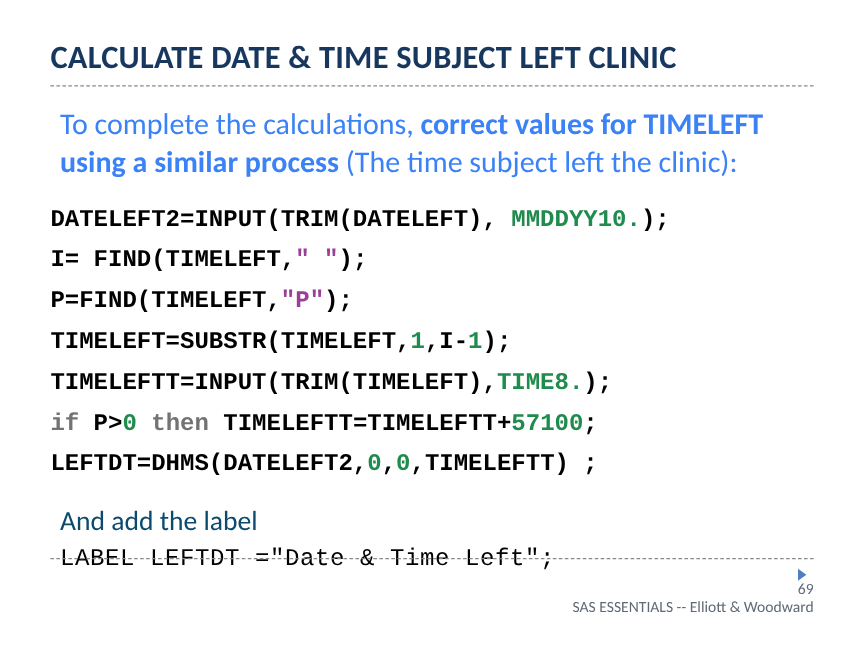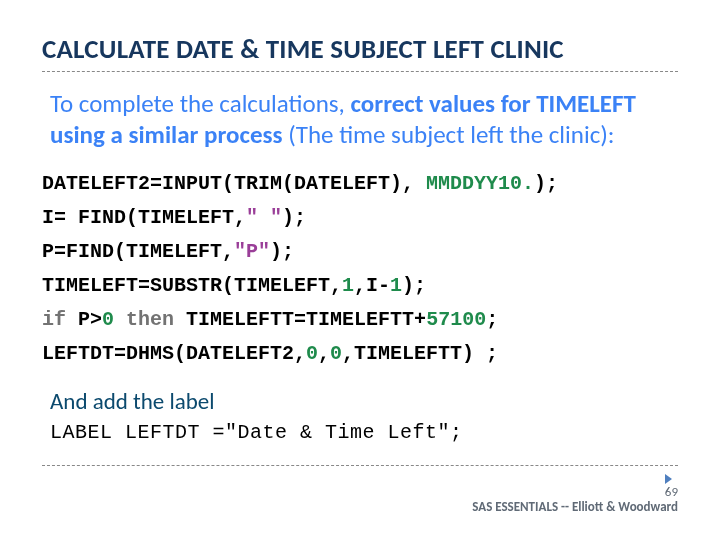--- a/index.html
+++ b/index.html
@@ -78,39 +78,39 @@
     border-left: 7px solid #4f7fbf;
     margin-right: 6px;
   }
   .page-num { color: #606a76; font-size: 13px; }
   .footer-text {
     flex: 1;
     text-align: center;
     color: #606a76;
     font-size: 13px;
     margin-left: -40px;
-    font-weight: bold;
   }
 </style>
 </head>
 <body>
 
 <div class="slide">
 
   <div class="title">CALCULATE DATE &amp; TIME SUBJECT LEFT CLINIC</div>
 
   <div class="intro">
     <span>To complete the calculations, </span><span class="bold">correct values for TIMELEFT using a similar process</span><span> (The time subject left the clinic):</span>
   </div>
 
   <div class="code-block">
     <div class="line"><span>DATELEFT2=INPUT(TRIM(DATELEFT),</span> <span class="num">MMDDYY10.</span><span>);</span></div>
     <div class="line"><span>I= FIND(TIMELEFT,</span><span class="str">" "</span><span>);</span></div>
     <div class="line"><span>P=FIND(TIMELEFT,</span><span class="str">"P"</span><span>);</span></div>
     <div class="line"><span>TIMELEFT=SUBSTR(TIMELEFT,</span><span class="num">1</span><span>,I-</span><span class="num">1</span><span>);</span></div>
+    <div class="line"><span>TIMELEFTT=INPUT(TRIM(TIMELEFT),</span><span class="num">TIME8.</span><span>);</span></div>
     <div class="line"><span class="kw">if</span><span> P&gt;</span><span class="num">0</span><span> </span><span class="kw">then</span><span> TIMELEFTT=TIMELEFTT+</span><span class="num">57100</span><span>;</span></div>
     <div class="line"><span>LEFTDT=DHMS(DATELEFT2,</span><span class="num">0</span><span>,</span><span class="num">0</span><span>,TIMELEFTT) ;</span></div>
   </div>
 
   <div class="post">And add the label</div>
   <div class="label-code">LABEL LEFTDT ="Date &amp; Time Left";</div>
 
   <div class="footer">
     <div class="footer-row">
       <span class="page-arrow"></span>

